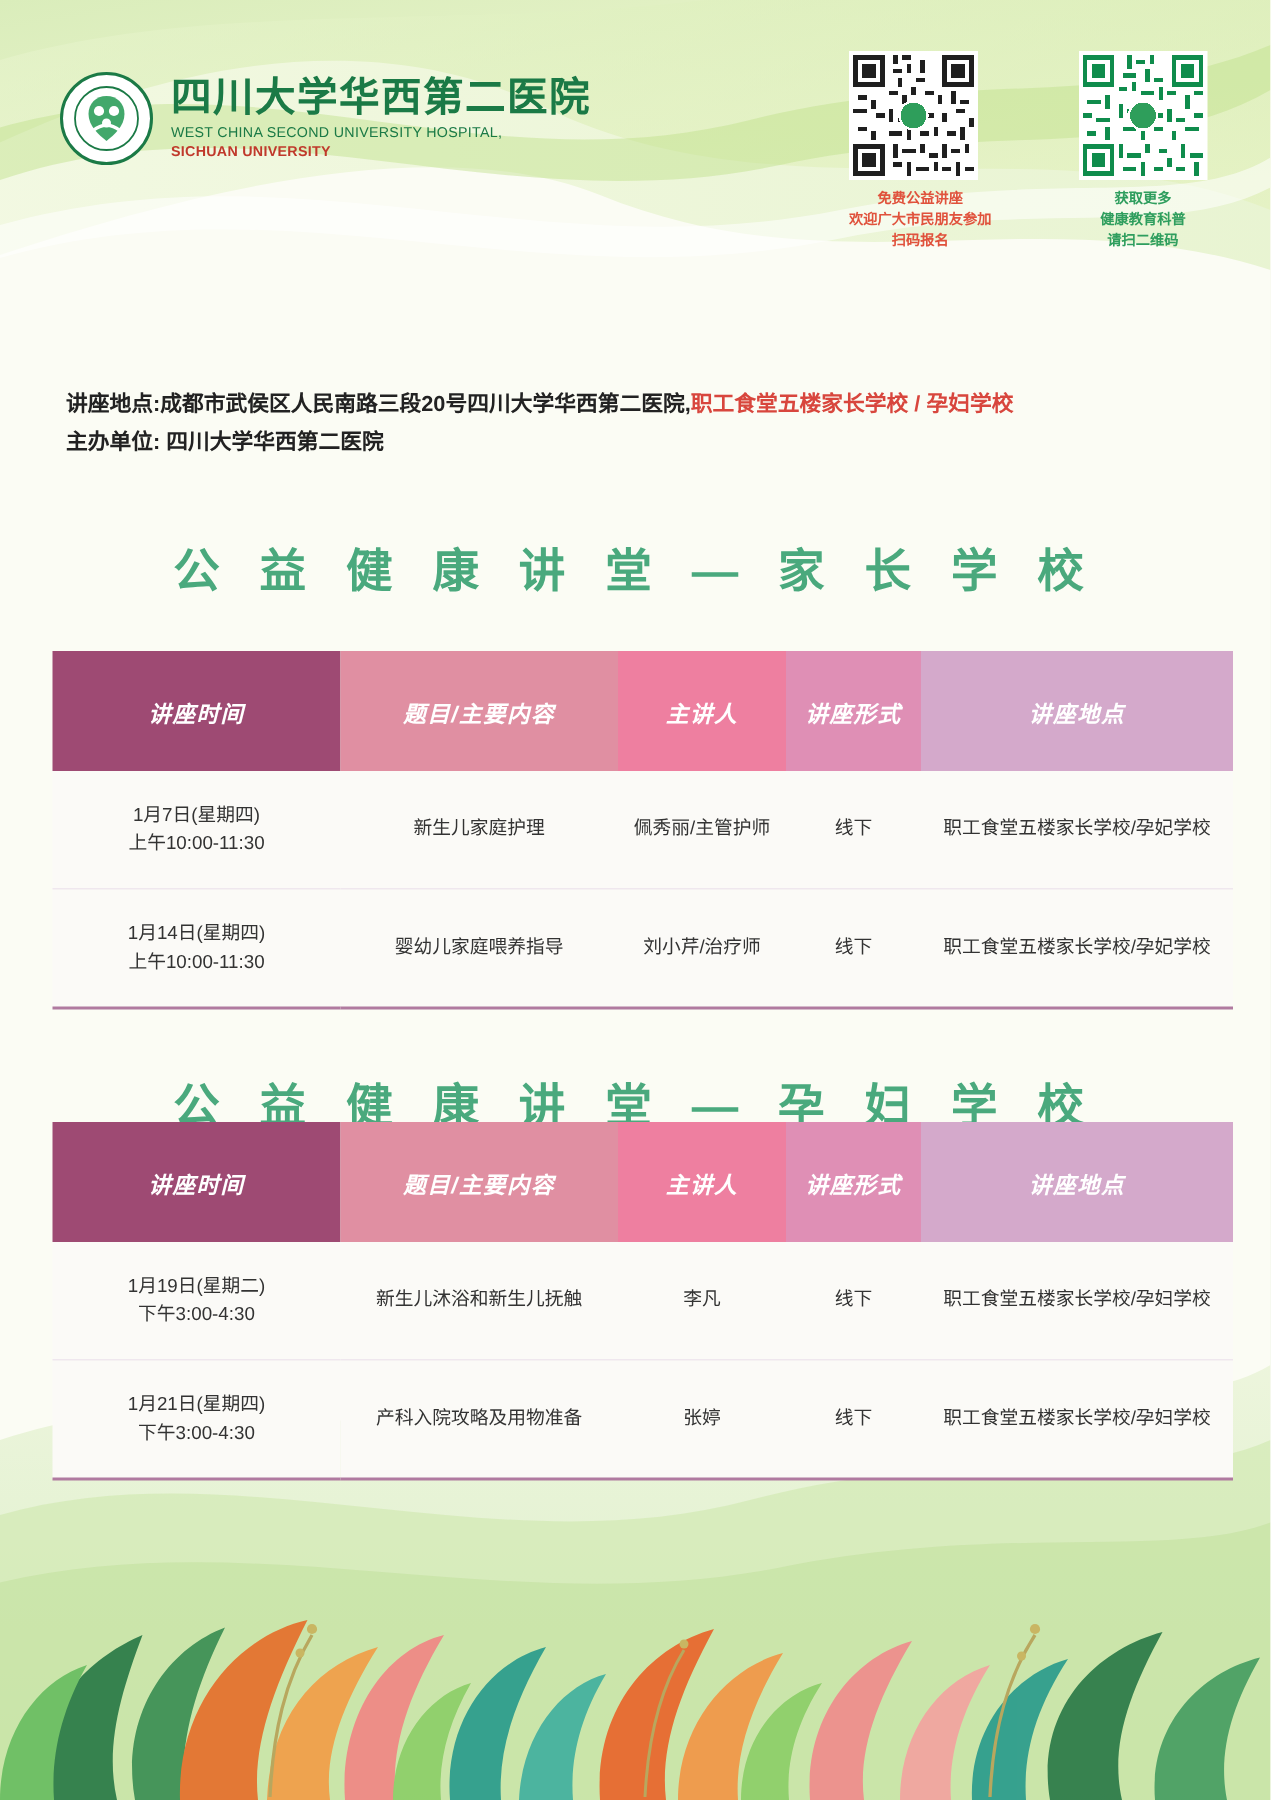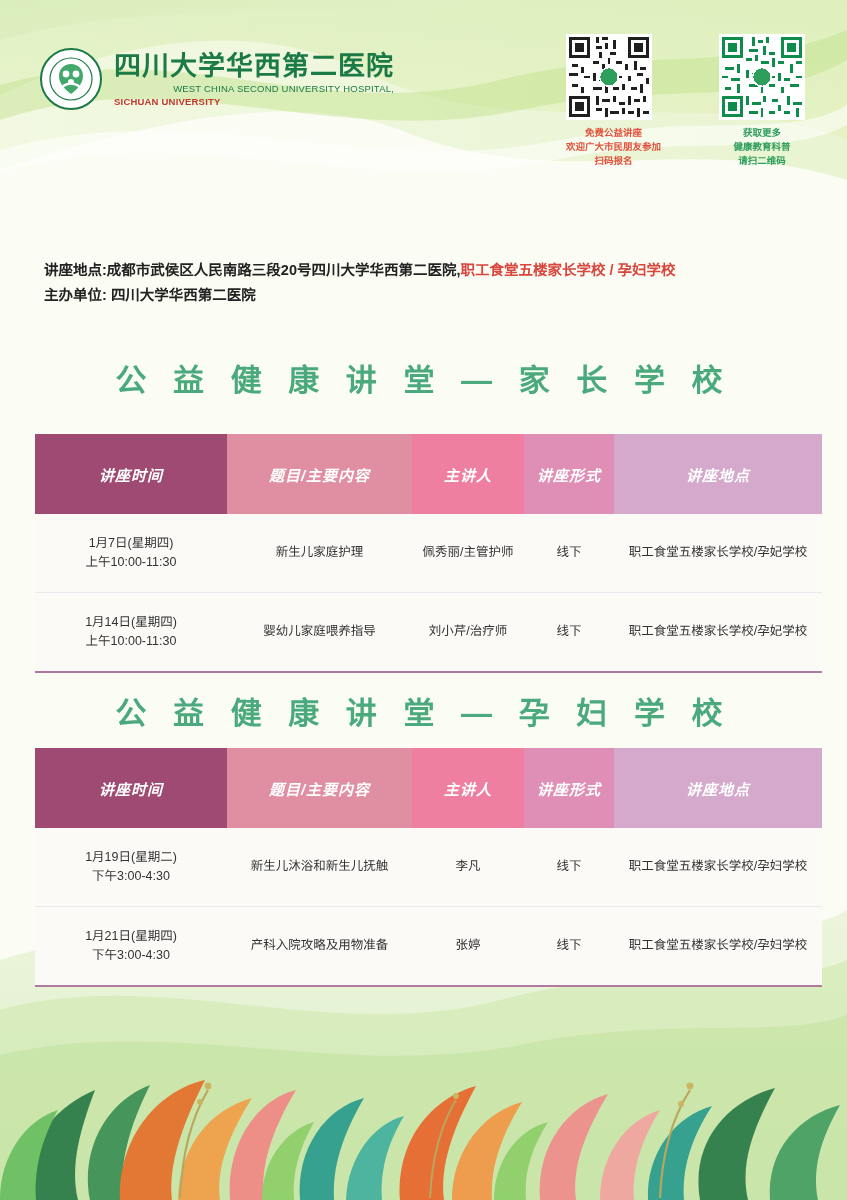--- a/index.html
+++ b/index.html
@@ -58,21 +58,20 @@
     letter-spacing: 1px;
     line-height: 1.15;
     font-family: "DejaVu Sans", "Liberation Sans", sans-serif;
   }
   .logo-text .en1 {
     font-size: 9.5px;
     color: #1b7a46;
     letter-spacing: 0.2px;
     line-height: 1.35;
     margin-top: 2px;
-    text-align: right;
   }
   .logo-text .en2 {
     font-size: 9.5px;
     color: #c0392b;
     font-weight: bold;
     letter-spacing: 0.2px;
     line-height: 1.35;
   }
   
   .qr-area {
@@ -144,21 +143,21 @@
     width: 847px;
     text-align: center;
     font-size: 31px;
     font-weight: bold;
     color: #4aa97d;
     letter-spacing: 9px;
     z-index: 5;
     font-family: Liberation Sans, sans-serif;
   }
   #sec1-title { top: 355px; }
-  #sec2-title { top: 688px; text-align: center; }
+  #sec2-title { top: 712px; text-align: center; }
   
   .tbl-wrap {
     position: absolute;
     left: 35px;
     width: 777px;
     z-index: 5;
   }
   #tbl1 { top: 434px; }
   #tbl2 { top: 748px; }
   table {

